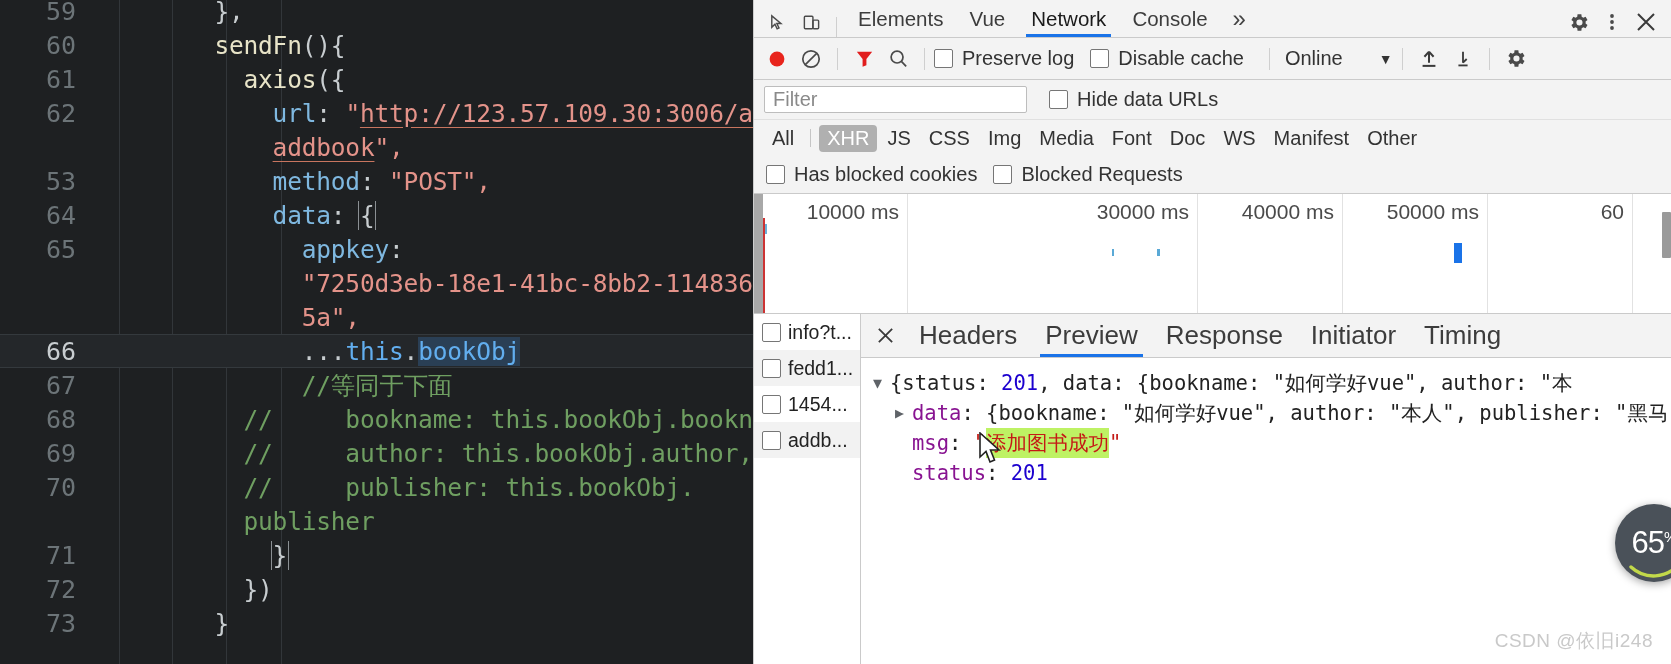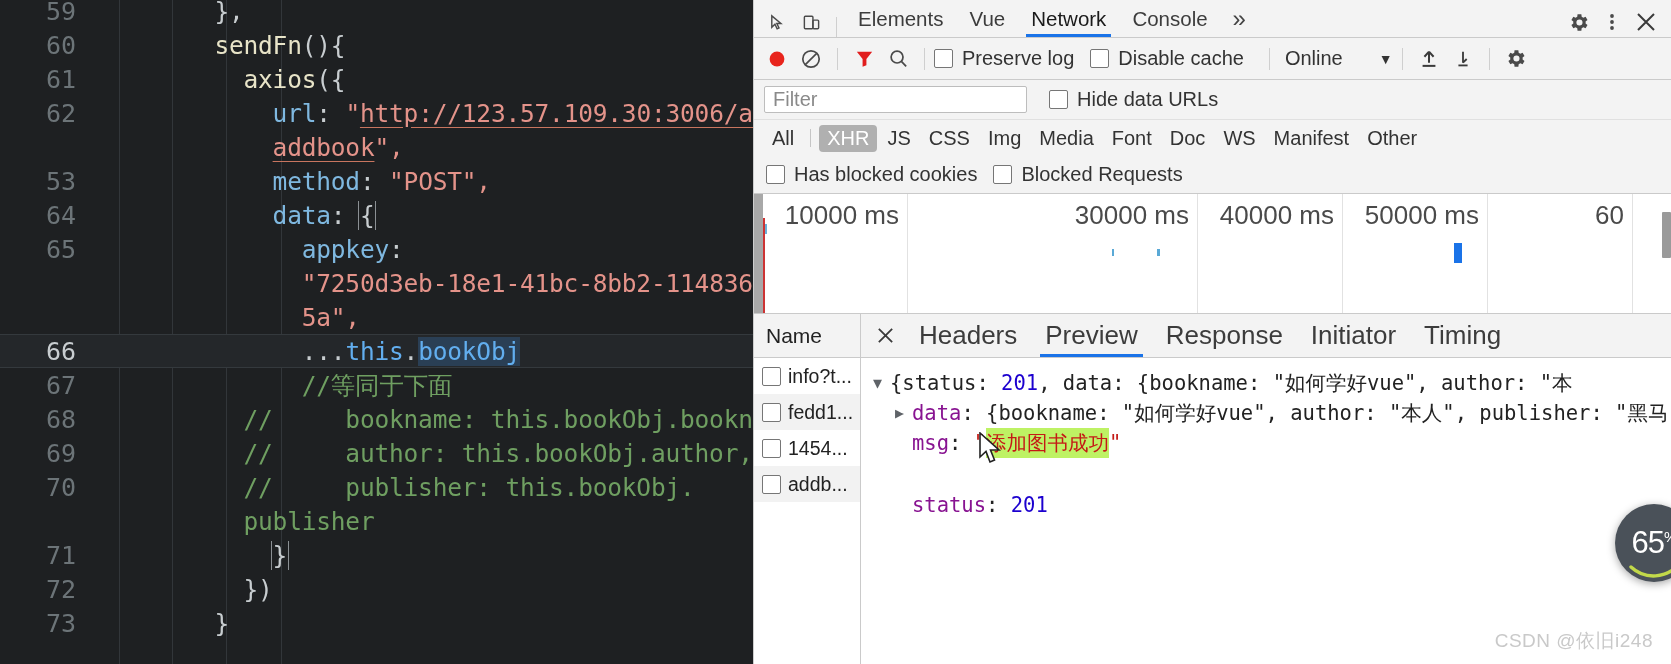--- a/index.html
+++ b/index.html
@@ -115,21 +115,21 @@
   
   .dt-overview {
     height:120px; flex:0 0 120px; background:#fff; position:relative;
     border-bottom:1px solid #cacaca; overflow:hidden;
   }
   .ov-ticklabels { position:absolute; top:0; left:0; right:0; height:120px; }
   .ov-cell {
     position:absolute; top:0; height:120px; border-right:1px solid #e2e2e2;
   }
   .ov-cell span {
-    position:absolute; right:8px; top:6px; font-size:26px; color:#4a4a4a; white-space:nowrap;
+    position:absolute; right:8px; top:6px; font-size:21px; color:#4a4a4a; white-space:nowrap;
   }
   .ov-leftbar { position:absolute; left:0; top:0; width:9px; height:120px; background:#a8a8a8; }
   .ov-redline { position:absolute; left:9px; top:24px; width:2px; height:96px; background:#c33; }
   .ov-blueline { position:absolute; left:11px; top:30px; width:2px; height:10px; background:#6ab0d8; }
   .ov-dot { position:absolute; background:#5aa9d6; }
   .ov-bar { position:absolute; background:#1a73e8; }
   .ov-scroll { position:absolute; right:0; top:18px; width:9px; height:46px; background:#9a9a9a; border-radius:1px; }
 
   
   .dt-bottom { flex:1 1 auto; display:flex; min-height:0; }
@@ -445,21 +445,20 @@
         </div>
       <div class="ov-dot" style="left:358px;top:55px;width:2px;height:7px;"></div>
       <div class="ov-dot" style="left:403px;top:55px;width:3px;height:7px;"></div>
       <div class="ov-bar" style="left:700px;top:49px;width:8px;height:20px;"></div>
       <div class="ov-scroll"></div>
     </div>
 
     <div class="dt-bottom">
 
       <div class="req-list">
-        <div class="req-head">Name</div>
         <div id="req-rows">
             <div class="req-row">
               <span class="req-cb"></span>
               <span>info?t...</span>
             </div>
             <div class="req-row">
               <span class="req-cb"></span>
               <span>fedd1...</span>
             </div>
             <div class="req-row">
@@ -485,21 +484,21 @@
               <div class="det-tab sel">Preview</div>
               <div class="det-tab">Response</div>
               <div class="det-tab">Initiator</div>
               <div class="det-tab">Timing</div>
             </div>
         </div>
         <div class="json" id="json-body">
             <div class="j-row" style="padding-left: 0px;"><span class="tri">▼</span><span class="j-plain">{status: </span><span class="j-num">201</span><span class="j-plain">, data: {bookname: </span><span class="j-plain">"如何学好vue"</span><span class="j-plain">, author: </span><span class="j-plain">"本</span><span class="j-plain"></span></div>
             <div class="j-row" style="padding-left: 22px;"><span class="tri">▶</span><span class="j-key">data</span><span class="j-plain">: {bookname: </span><span class="j-plain">"如何学好vue"</span><span class="j-plain">, author: </span><span class="j-plain">"本人"</span><span class="j-plain">, publisher: </span><span class="j-plain">"黑马</span></div>
             <div class="j-row" style="padding-left: 22px;"><span class="tri"></span><span class="j-key">msg</span><span class="j-plain">: </span><span class="j-str">"</span><span class="j-str j-hl">添加图书成功</span><span class="j-str">"</span></div>
-            <div class="j-row" style="padding-left: 22px; margin-top: 32px;"><span class="tri"></span><span class="j-key">status</span><span class="j-plain">: </span><span class="j-num">201</span></div>
+            <div class="j-row" style="padding-left: 22px;"><span class="tri"></span><span class="j-key">status</span><span class="j-plain">: </span><span class="j-num">201</span></div>
           </div>
       </div>
 
     </div>
 
     <div class="cursor" style="left:224px; top:432px;">
       <svg width="26" height="34" viewBox="0 0 26 34">
         <path d="M2 1 L2 25 L8 19.5 L12 30 L16.5 28 L12.5 18 L21 18 Z" fill="#ffffff" stroke="#222" stroke-width="1.6"></path>
       </svg>
     </div>

